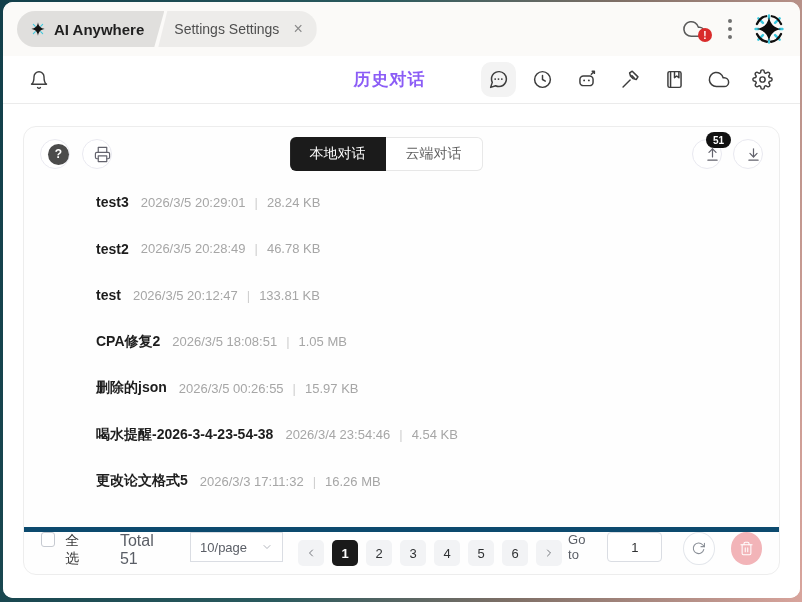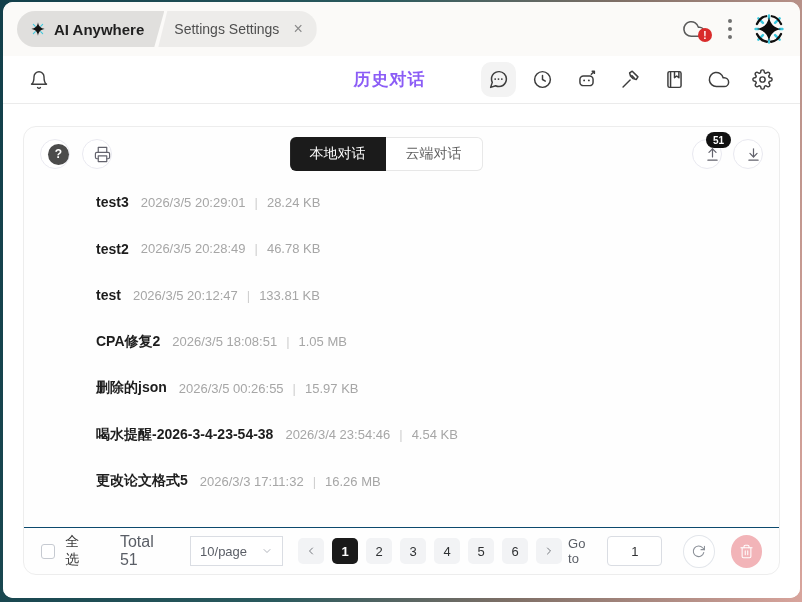--- a/index.html
+++ b/index.html
@@ -102,22 +102,22 @@
 
   
   .conv-list { flex:1; padding:10px 8px 0 24px; overflow:hidden; }
   .conv-row { height:46.5px; display:flex; align-items:center; cursor:pointer; }
   .conv-name { font-size:14px; font-weight:700; color:#1d1d1d;margin-left:48px; }
   .conv-meta { display:flex; align-items:center; margin-left:12px; font-size:13px; color:#a6a6a6; }
   .meta-sep { margin:0 9px; color:#cfcfcf; }
 
   
   .card-footer {
-    flex:0 0 auto; height:47px; border-top:1px solid #0c4a6e;
-    display:flex; align-items:center; padding:0 17px; font-size:14px; color:#4a4a4a;
+    flex:0 0 auto; height:47px; border-top:5px solid #0c4a6e;
+    display:flex; padding:0 17px; font-size:14px; color:#4a4a4a;
   }
   .checkbox { width:15px; height:15px; border:1px solid #c6cad1; border-radius:3px; background:#fff; cursor:pointer; }
   .select-all-label { margin-left:10px; color:#3a3a3a; cursor:pointer; }
   .total-label { margin-left:28px; color:#5a5e66; font-size:16px; }
   .page-size-select {
     margin-left:17px; width:97px; height:30px; border:1px solid #dadde3; border-radius:0;
     background:#fff; display:flex; align-items:center; padding:0 9px; cursor:pointer;
     font-size:13px; color:#5a5e66;
   }
   .page-size-select svg { margin-left:auto; stroke:#a4a8b0; }

